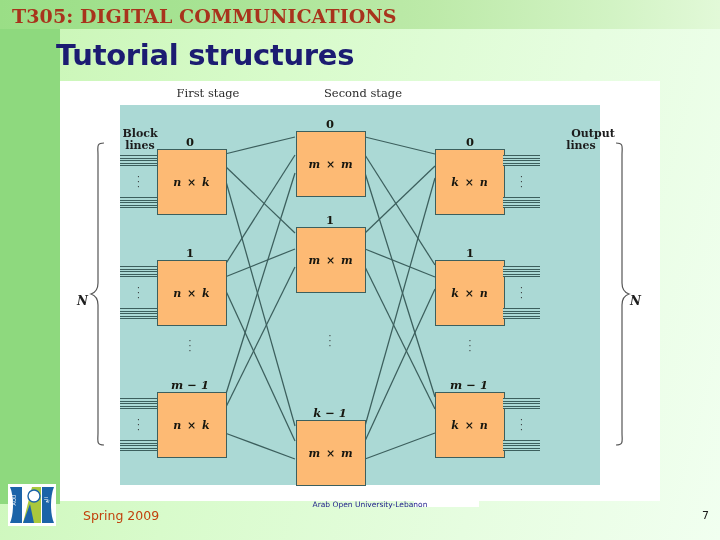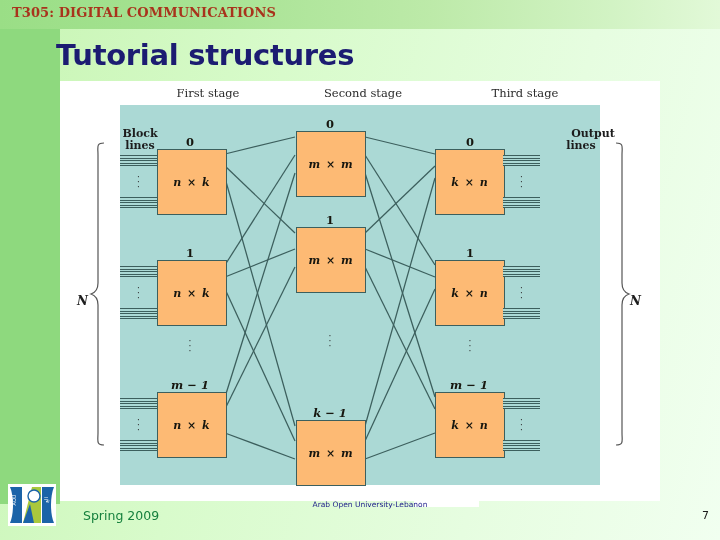--- a/index.html
+++ b/index.html
@@ -21,21 +21,21 @@
   }
 
   
   .header-bar{
     position:absolute;left:0;top:0;width:720px;height:29px;
     background:linear-gradient(90deg,#9ade86 0%,#a8e394 30%,#bdeaa9 60%,#d2f3c4 85%,#e2f9d8 100%);
   }
   .header-title{
     position:absolute;left:12px;top:5px;
     font-family:"DejaVu Serif","Liberation Serif",serif;
-    font-weight:bold;font-size:13px;letter-spacing:0.1px;
+    font-weight:bold;font-size:19px;letter-spacing:0.1px;
     color:#a8331c;white-space:nowrap;
   }
 
   
   .slide-title{
     position:absolute;left:56px;top:38px;
     font-family:"DejaVu Sans","Liberation Sans",sans-serif;
     font-weight:bold;font-size:29px;letter-spacing:-0.3px;
     color:#1c1c72;white-space:nowrap;
   }
@@ -104,21 +104,21 @@
       #3c5f5d 0px,#3c5f5d 1px,
       #abd9d5 1px,#abd9d5 2.6px);
   }
 
   svg.wires{position:absolute;left:0;top:0;width:600px;height:426px;overflow:visible;}
 
   
   .footer-date{
     position:absolute;left:83px;top:508px;
     font-family:"DejaVu Sans","Liberation Sans",sans-serif;
-    font-size:12.5px;color:#15803d;white-space:nowrap;
+    font-size:12.5px;color:#c2410c;white-space:nowrap;
   }
   .footer-center{
     position:absolute;left:240px;top:500px;width:260px;
     text-align:center;
     font-family:"DejaVu Sans","Liberation Sans",sans-serif;
     font-size:7.5px;line-height:10px;color:#1c1c8a;
   }
   .footer-page{
     position:absolute;left:702px;top:509px;
     font-family:"DejaVu Sans","Liberation Sans",sans-serif;
@@ -139,21 +139,20 @@
 
 <div class="slide-title">Tutorial structures</div>
 
 <div class="figure">
 
   <div class="fig-teal"></div>
   <div class="fig-teal-lower"></div>
 
   <div class="stage-label" style="left:78px;top:5px;width:140px;">First stage</div>
   <div class="stage-label" style="left:228px;top:5px;width:150px;">Second stage</div>
-  <div class="stage-label" style="left:395px;top:5px;width:140px;">Third stage</div>
 
   <div class="side-label" style="left:55px;top:47px;width:50px;">Block</div>
   <div class="side-label" style="left:55px;top:59px;width:50px;">lines</div>
   <div class="side-label" style="left:505px;top:47px;width:56px;">Output</div>
   <div class="side-label" style="left:493px;top:59px;width:56px;">lines</div>
 
   <div class="n-label" style="left:17px;top:213px;">N</div>
   <div class="n-label" style="left:570px;top:213px;">N</div>
 
   <svg class="wires" viewBox="0 0 600 426" preserveAspectRatio="none">

